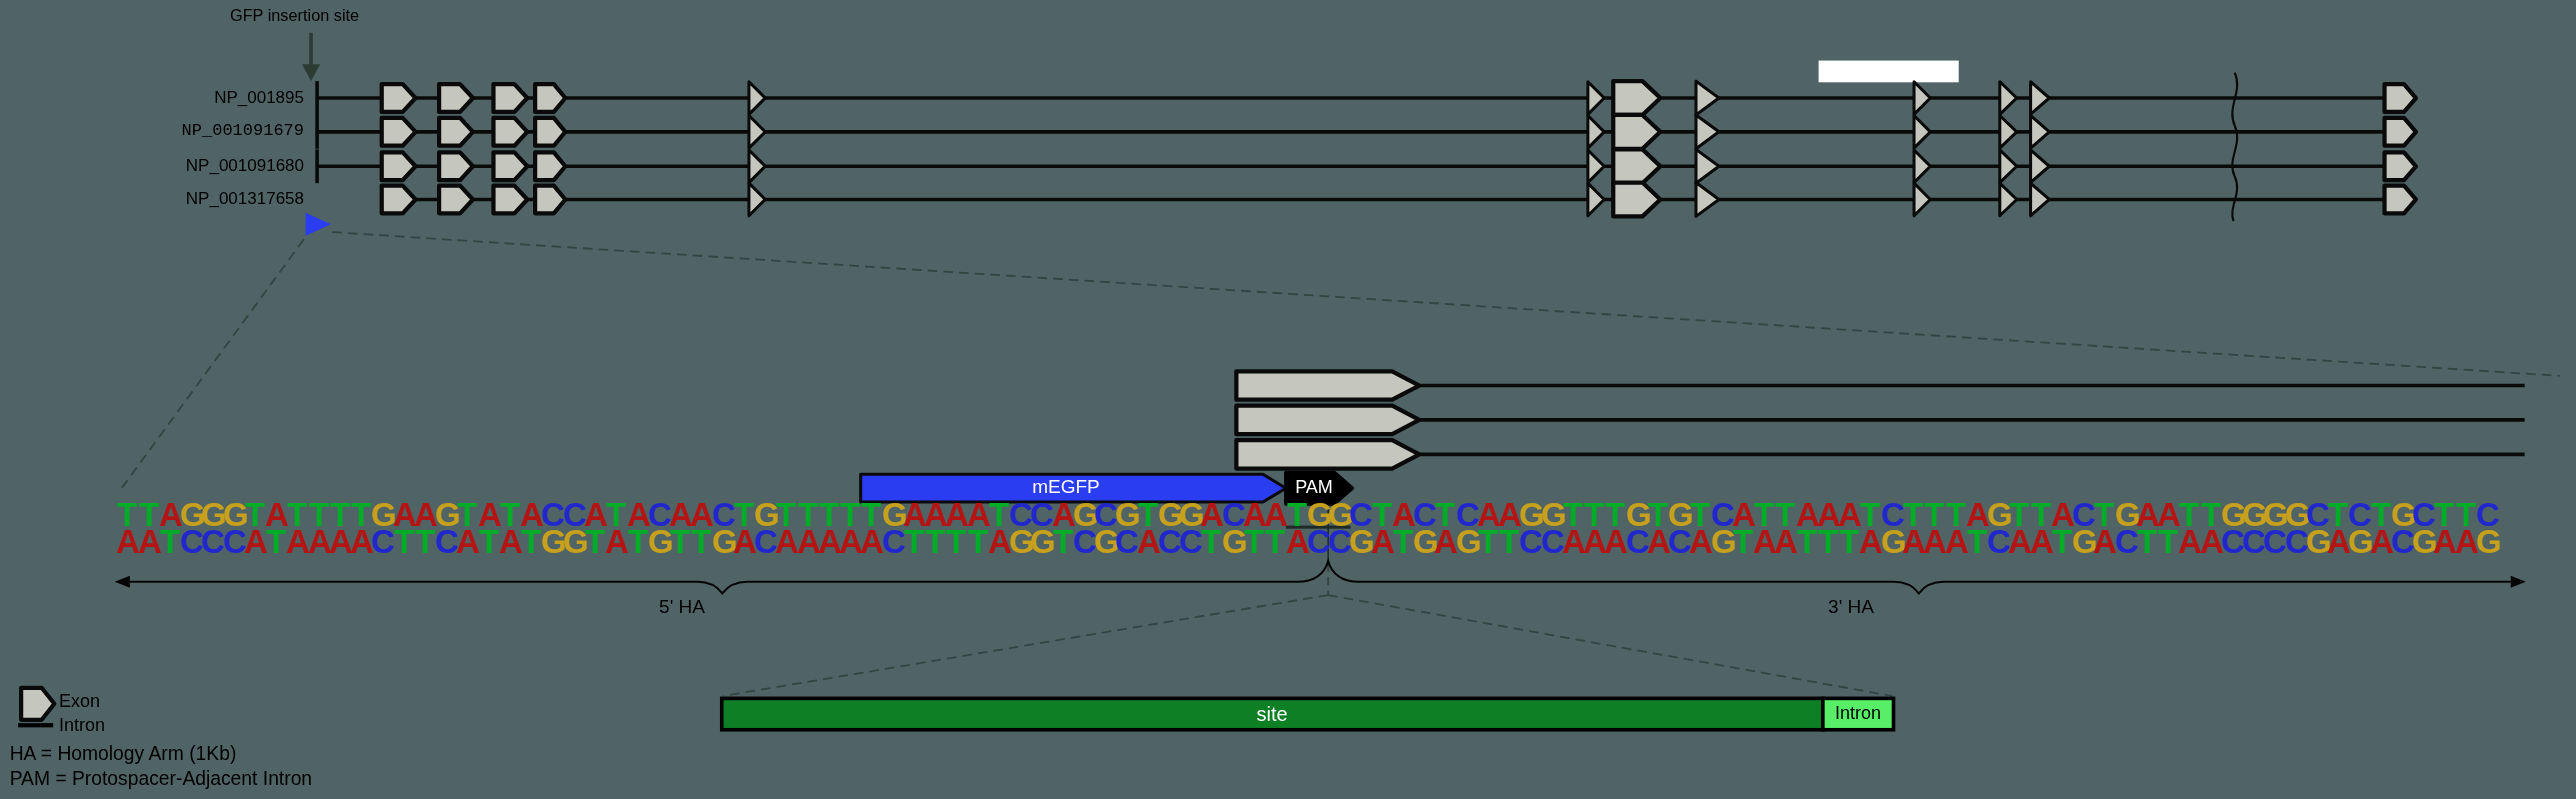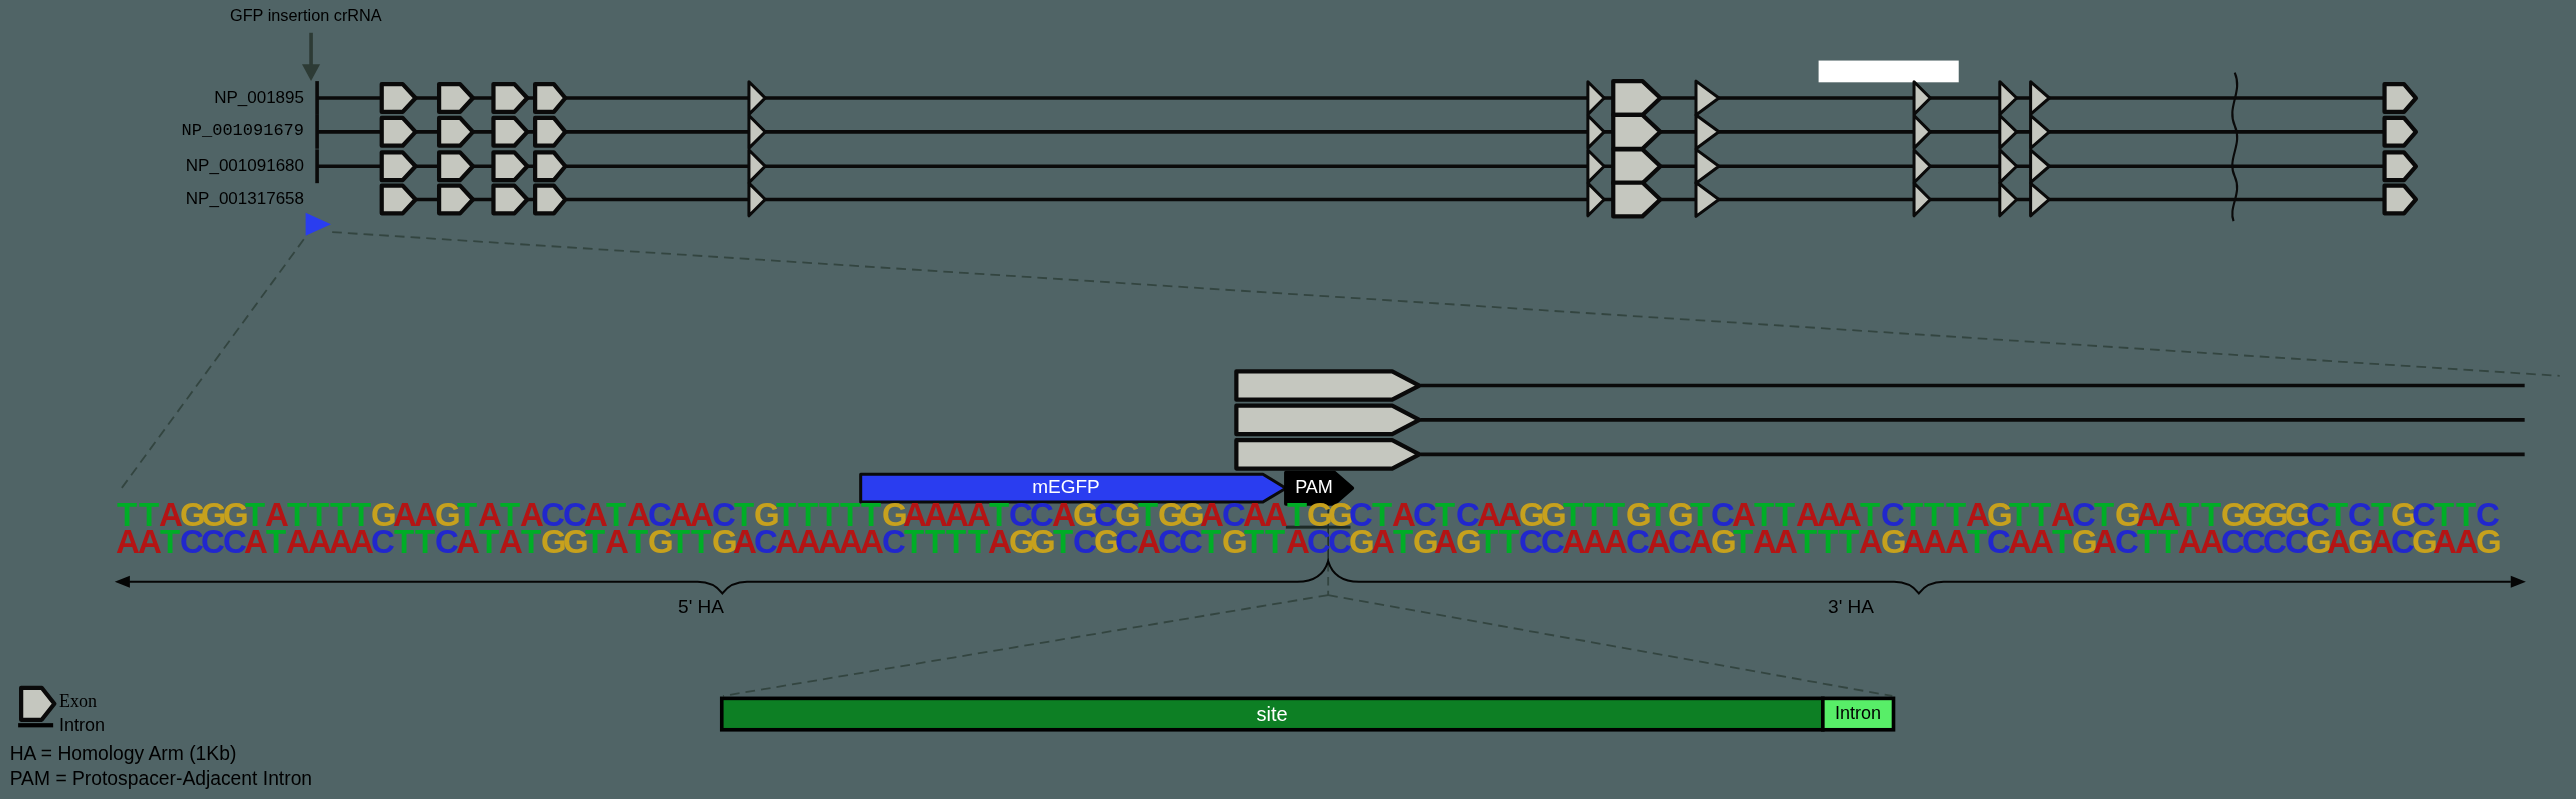--- a/index.html
+++ b/index.html
@@ -94,21 +94,21 @@
       <path d="M2199,985 L3133,1152" stroke="#334540" stroke-width="3" stroke-dasharray="16 10" fill="none"></path>
       <path d="M214,963 H1155 C1172,963 1186,969 1196,982 C1206,969 1220,963 1237,963 H2148 C2172,963 2191,955 2199,929 C2207,955 2226,963 2250,963 H3136 C3153,963 3167,969 3177,982 C3187,969 3201,963 3218,963 H4157" fill="none" stroke="#050505" stroke-width="3.5"></path>
       <polygon points="190,963 215,953 215,973" fill="#050505"></polygon>
       <polygon points="4182,963 4157,953 4157,973" fill="#050505"></polygon>
       <rect x="1195" y="1156" width="1823" height="52" fill="#0d7f24" stroke="#000" stroke-width="6"></rect>
       <rect x="3018" y="1156" width="117" height="52" fill="#58ee68" stroke="#000" stroke-width="6"></rect>
       <polygon points="35,1138.5 69,1138.5 90,1165 69,1191.5 35,1191.5" fill="#c5c7bf" stroke="#0a0a0a" stroke-width="7" stroke-linejoin="round"></polygon>
       <rect x="30" y="1197" width="58" height="7" fill="#000"></rect>
     </svg>
 
-  <div class="lbl" style="left:230px;top:7.2px;font-size:16.3px;">GFP insertion crRNA</div>
+  <div class="lbl" style="left:230px;top:7.2px;font-size:16.3px;">GFP insertion site</div>
 
   <div id="track-labels">
       <div class="track-label" style="top: 88px;">NP_001895</div>
       <div class="track-label" style="top: 121px; font-family: Liberation Mono, monospace;">NP_001091679</div>
       <div class="track-label" style="top: 156px;">NP_001091680</div>
       <div class="track-label" style="top: 189px;">NP_001317658</div>
     </div>
 
   <div class="lbl ctr" style="left:1066px;top:477px;font-size:19px;color:#fff;">mEGFP</div>
 
@@ -336,26 +336,26 @@
       <span class="base" style="left: 2327px; color: rgb(180, 20, 20);">A</span>
       <span class="base" style="left: 2348px; color: rgb(199, 161, 29);">G</span>
       <span class="base" style="left: 2370px; color: rgb(180, 20, 20);">A</span>
       <span class="base" style="left: 2391px; color: rgb(33, 39, 205);">C</span>
       <span class="base" style="left: 2412px; color: rgb(199, 161, 29);">G</span>
       <span class="base" style="left: 2433px; color: rgb(180, 20, 20);">A</span>
       <span class="base" style="left: 2455px; color: rgb(180, 20, 20);">A</span>
       <span class="base" style="left: 2476px; color: rgb(199, 161, 29);">G</span>
     </div>
 
-  <div class="lbl ctr" style="left:701px;top:597px;font-size:19px;">5' HA</div>
+  <div class="lbl ctr" style="left:682px;top:597px;font-size:19px;">5' HA</div>
 
   <div class="lbl ctr" style="left:1851px;top:597px;font-size:19px;">3' HA</div>
 
   <div class="lbl ctr" style="left:1272px;top:703px;font-size:20px;color:#fff;">site</div>
 
   <div class="lbl ctr" style="left:1858px;top:704px;font-size:18px;">Intron</div>
 
-  <div class="lbl" style="left:59px;top:692px;font-size:18px;font-family:Liberation Serif, serif;">Exon</div>
+  <div class="lbl" style="left:59px;top:692px;font-size:18px;">Exon</div>
   <div class="lbl" style="left:59px;top:716px;font-size:18px;">Intron</div>
   <div class="lbl" style="left:9.7px;top:743px;font-size:19.3px;">HA = Homology Arm (1Kb)</div>
   <div class="lbl" style="left:9.7px;top:768px;font-size:19.3px;">PAM = Protospacer-Adjacent Intron</div>
 </div>
 
 
 </body></html>

